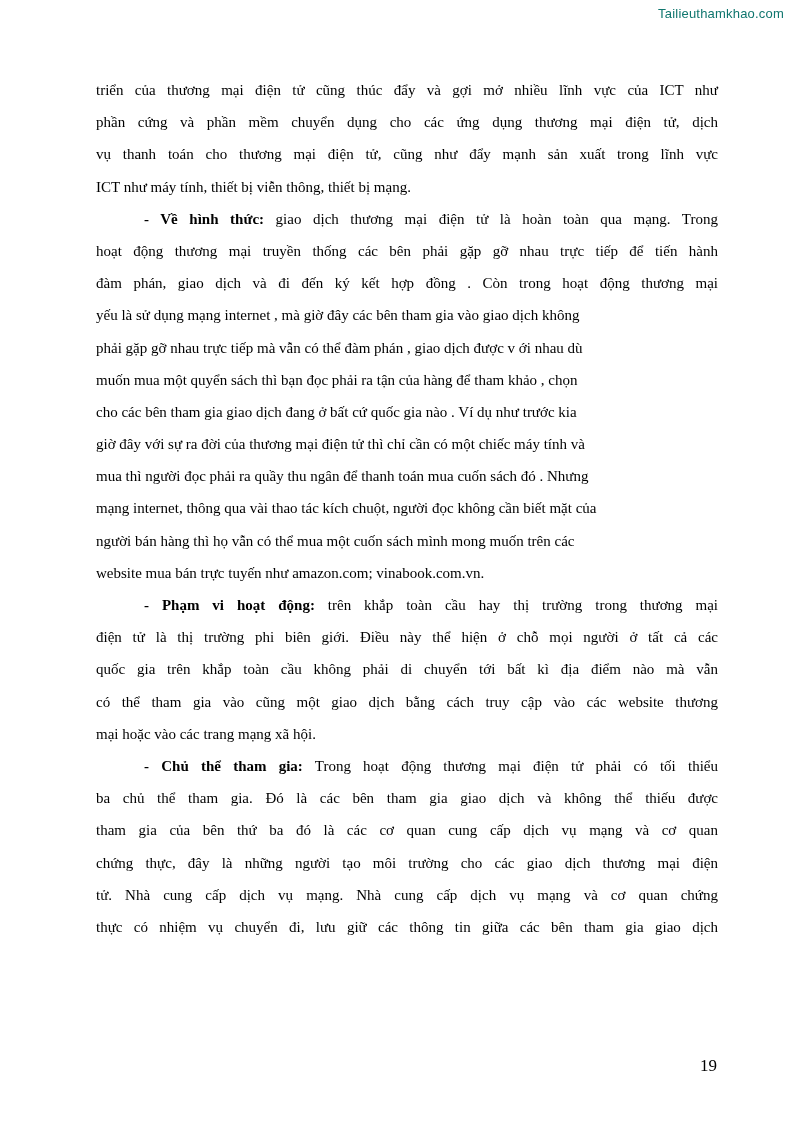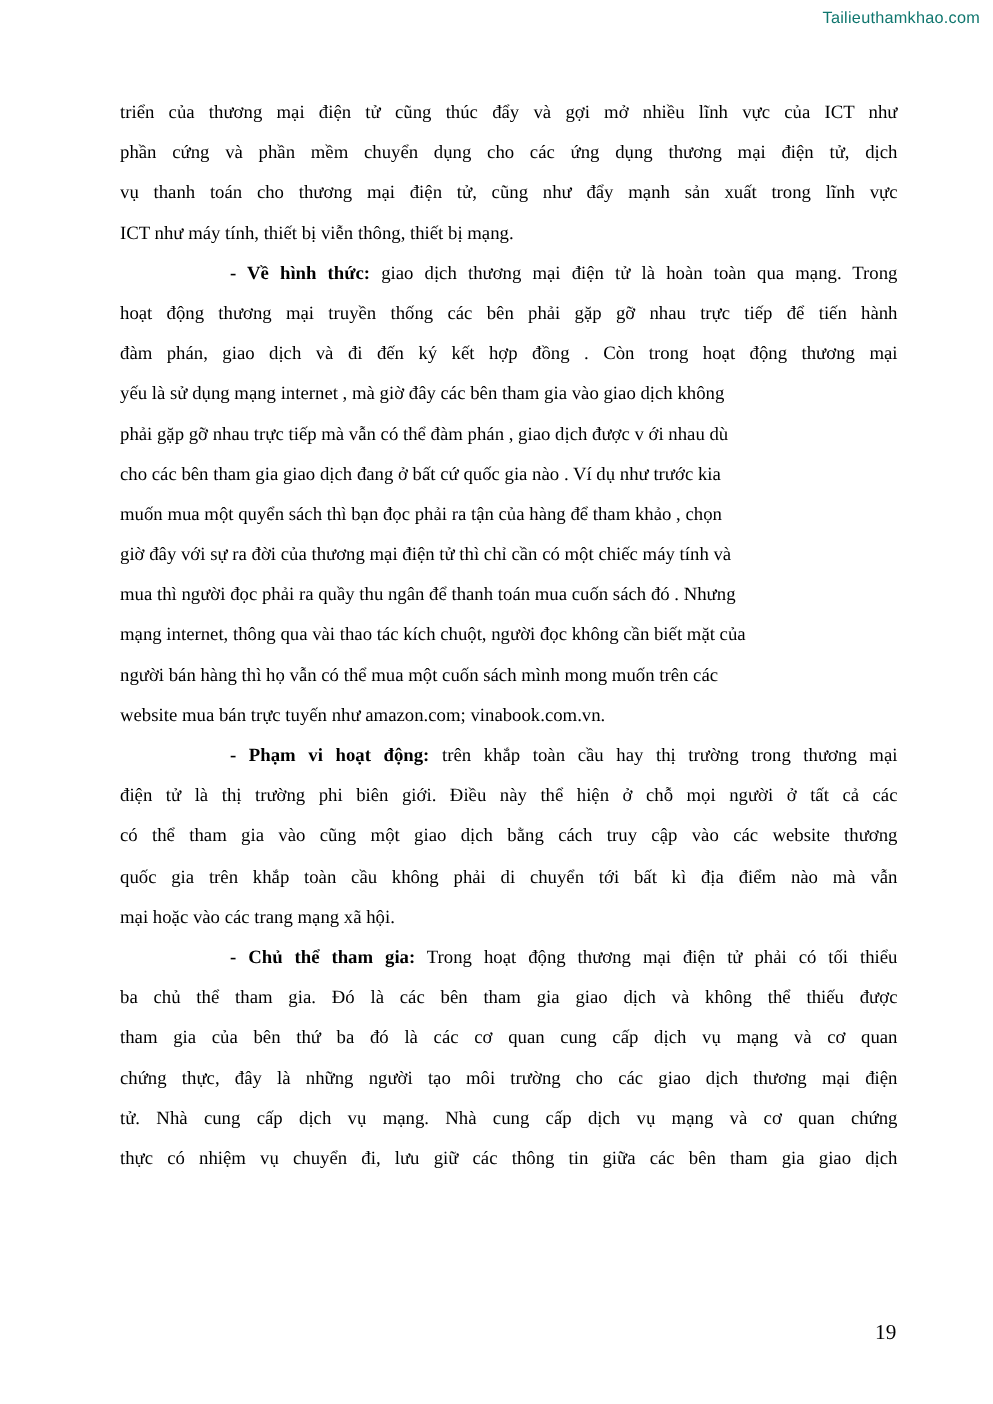--- a/index.html
+++ b/index.html
@@ -4,49 +4,49 @@
 <style>
   html, body { margin: 0; padding: 0; background: #ffffff; }
   body { width: 794px; height: 1123px; position: relative; overflow: hidden;
          font-family: "Liberation Serif", "DejaVu Serif", serif; color: #000; }
   .watermark { position: absolute; top: 6px; right: 10px; font-family: "Liberation Sans", "DejaVu Sans", sans-serif;
                font-size: 13px; color: #0f766e; letter-spacing: 0.2px; }
   .page-body { position: absolute; left: 96px; top: 74px; width: 622px; }
   .line { font-size: 15px; line-height: 32.2px; height: 32.2px; white-space: nowrap; }
   .line.justify { text-align: justify; text-align-last: justify; }
   .line.indent { padding-left: 48px; }
-  .line b { font-weight: bold; margin-left: 40px; }
+  .line b { font-weight: bold; }
   .page-number { position: absolute; left: 700px; top: 1056px; font-size: 17px; }
 </style>
 </head>
 <body>
 
 <div class="watermark">Tailieuthamkhao.com</div>
 
 <div class="page-body">
   <div class="line justify"><span>triển của thương mại điện tử cũng thúc đẩy và gợi mở nhiều lĩnh vực của ICT như</span></div>
   <div class="line justify"><span>phần cứng và phần mềm chuyển dụng cho các ứng dụng thương mại điện tử, dịch</span></div>
   <div class="line justify"><span>vụ thanh toán cho thương mại điện tử, cũng như đẩy mạnh sản xuất trong lĩnh vực</span></div>
   <div class="line"><span>ICT như máy tính, thiết bị viễn thông, thiết bị mạng.</span></div>
   <div class="line justify indent"><b>- Về hình thức:</b><span> giao dịch thương mại điện tử là hoàn toàn qua mạng. Trong</span></div>
   <div class="line justify"><span>hoạt động thương mại truyền thống các bên phải gặp gỡ nhau trực tiếp để tiến hành</span></div>
   <div class="line justify"><span>đàm phán, giao dịch và đi đến ký kết hợp đồng . Còn trong hoạt động thương mại</span></div>
   <div class="line"><span>yếu là sử dụng mạng internet , mà giờ đây các bên tham gia vào giao dịch không</span></div>
   <div class="line"><span>phải gặp gỡ nhau trực tiếp mà vẫn có thể đàm phán    , giao dịch được v ới nhau dù</span></div>
+  <div class="line"><span>muốn mua một quyển sách thì bạn đọc phải ra tận của hàng để tham khảo     , chọn</span></div>
   <div class="line"><span>cho các bên tham gia giao dịch đang ở bất cứ quốc gia nào    . Ví dụ như trước kia</span></div>
-  <div class="line"><span>muốn mua một quyển sách thì bạn đọc phải ra tận của hàng để tham khảo     , chọn</span></div>
   <div class="line"><span>giờ đây với sự ra đời của thương mại điện tử thì chỉ cần có một chiếc máy tính và</span></div>
   <div class="line"><span>mua thì người đọc phải ra quầy thu ngân để thanh toán mua cuốn sách đó   . Nhưng</span></div>
   <div class="line"><span>mạng internet, thông qua vài thao tác kích chuột, người đọc không cần biết mặt của</span></div>
   <div class="line"><span>người bán hàng thì họ vẫn có thể mua một cuốn sách mình mong muốn trên các</span></div>
   <div class="line"><span>website mua bán trực tuyến như amazon.com; vinabook.com.vn.</span></div>
   <div class="line justify indent"><b>- Phạm vi hoạt động:</b><span> trên khắp toàn cầu hay thị trường trong thương mại</span></div>
   <div class="line justify"><span>điện tử là thị trường phi biên giới. Điều này thể hiện ở chỗ mọi người ở tất cả các</span></div>
+  <div class="line justify"><span>quốc gia trên khắp toàn cầu không phải di chuyển tới bất kì địa điểm nào mà vẫn</span></div>
   <div class="line justify"><span>có thể tham gia vào cũng một giao dịch bằng cách truy cập vào các website thương</span></div>
-  <div class="line justify"><span>quốc gia trên khắp toàn cầu không phải di chuyển tới bất kì địa điểm nào mà vẫn</span></div>
   <div class="line"><span>mại hoặc vào các trang mạng xã hội.</span></div>
   <div class="line justify indent"><b>- Chủ thể tham gia:</b><span> Trong hoạt động thương mại điện tử phải có tối thiểu</span></div>
   <div class="line justify"><span>ba chủ thể tham gia. Đó là các bên tham gia giao dịch và không thể thiếu được</span></div>
   <div class="line justify"><span>tham gia của bên thứ ba đó là các cơ quan cung cấp dịch vụ mạng và cơ quan</span></div>
   <div class="line justify"><span>chứng thực, đây là những người tạo môi trường cho các giao dịch thương mại điện</span></div>
   <div class="line justify"><span>tử. Nhà cung cấp dịch vụ mạng. Nhà cung cấp dịch vụ mạng và cơ quan chứng</span></div>
   <div class="line justify"><span>thực có nhiệm vụ chuyển đi, lưu giữ các thông tin giữa các bên tham gia giao dịch</span></div>
 </div>
 
 <div class="page-number">19</div>

